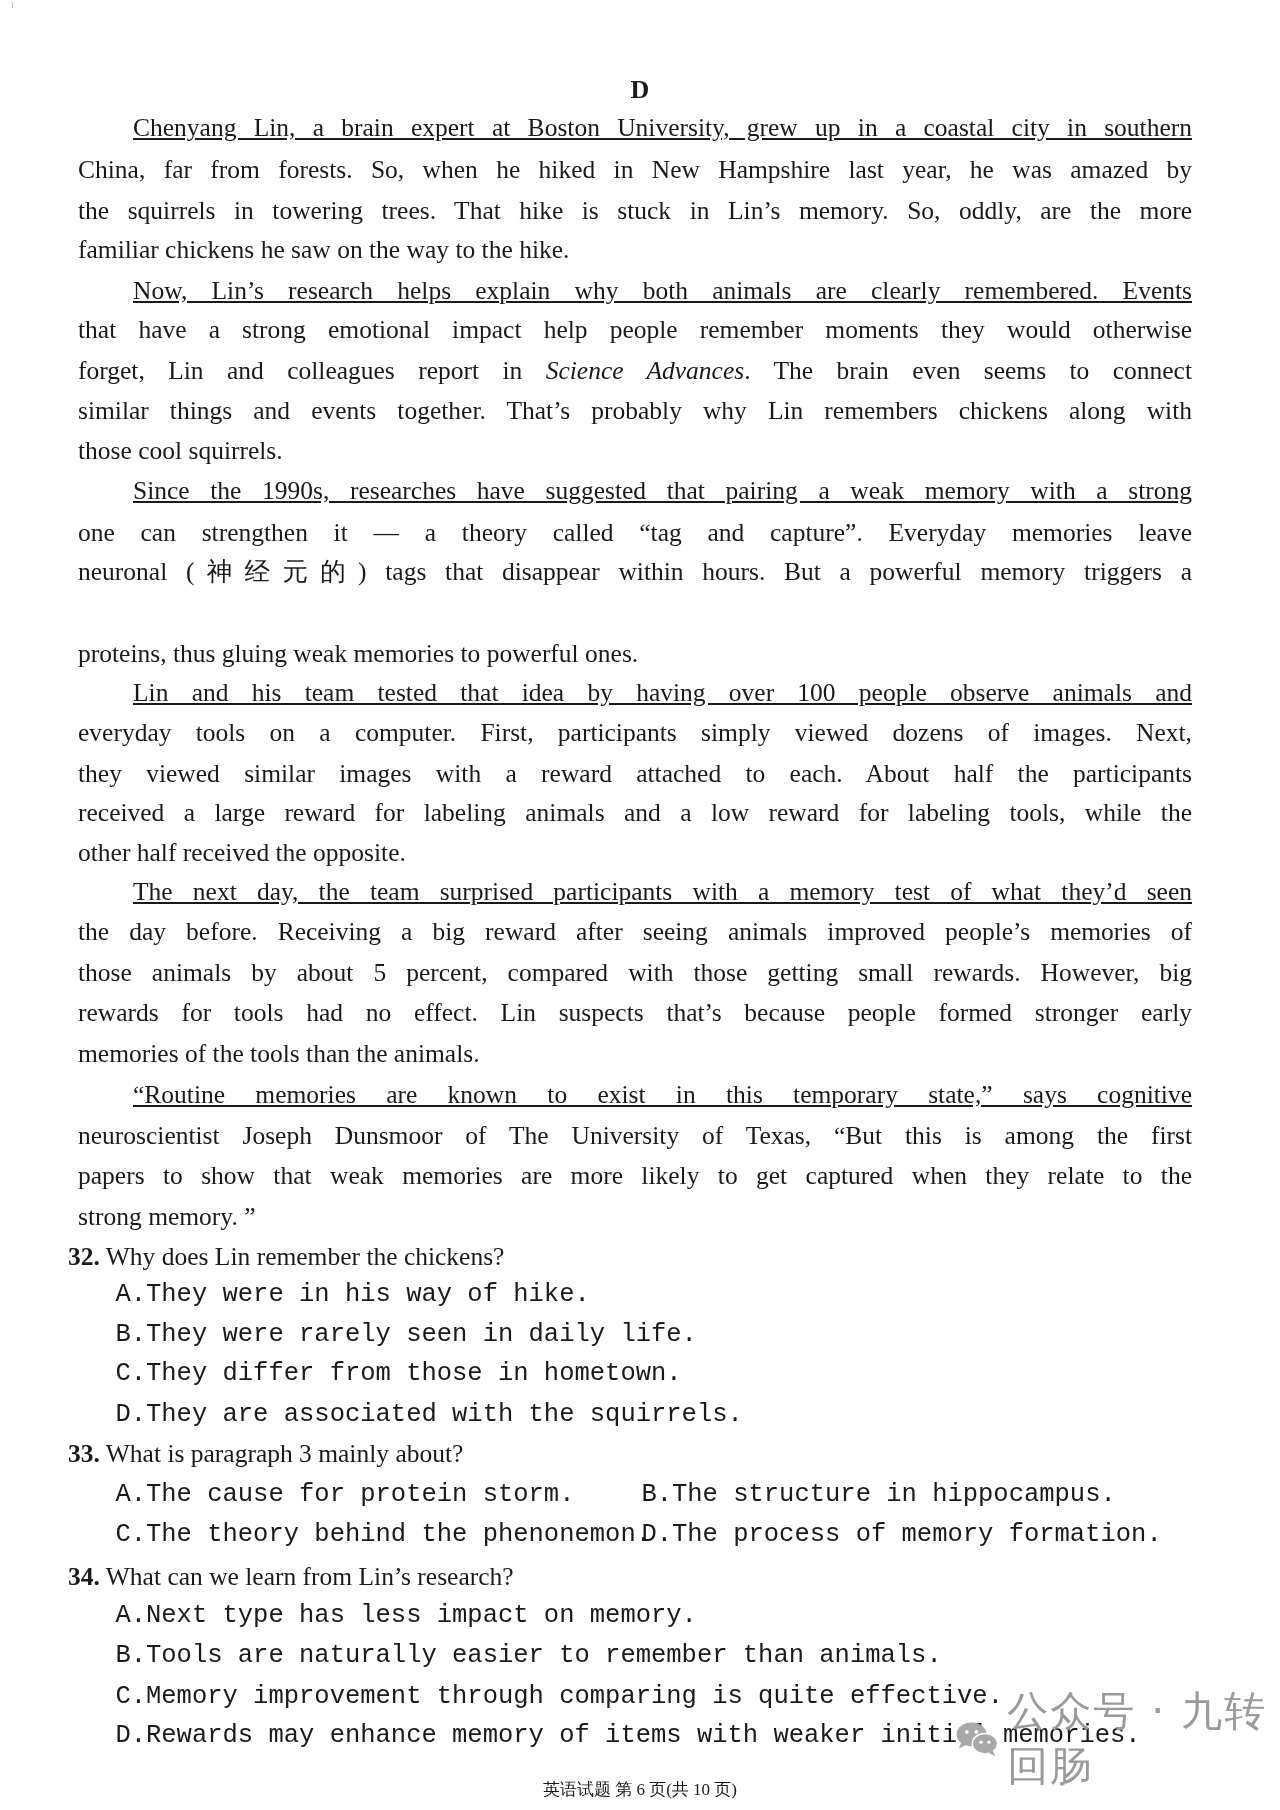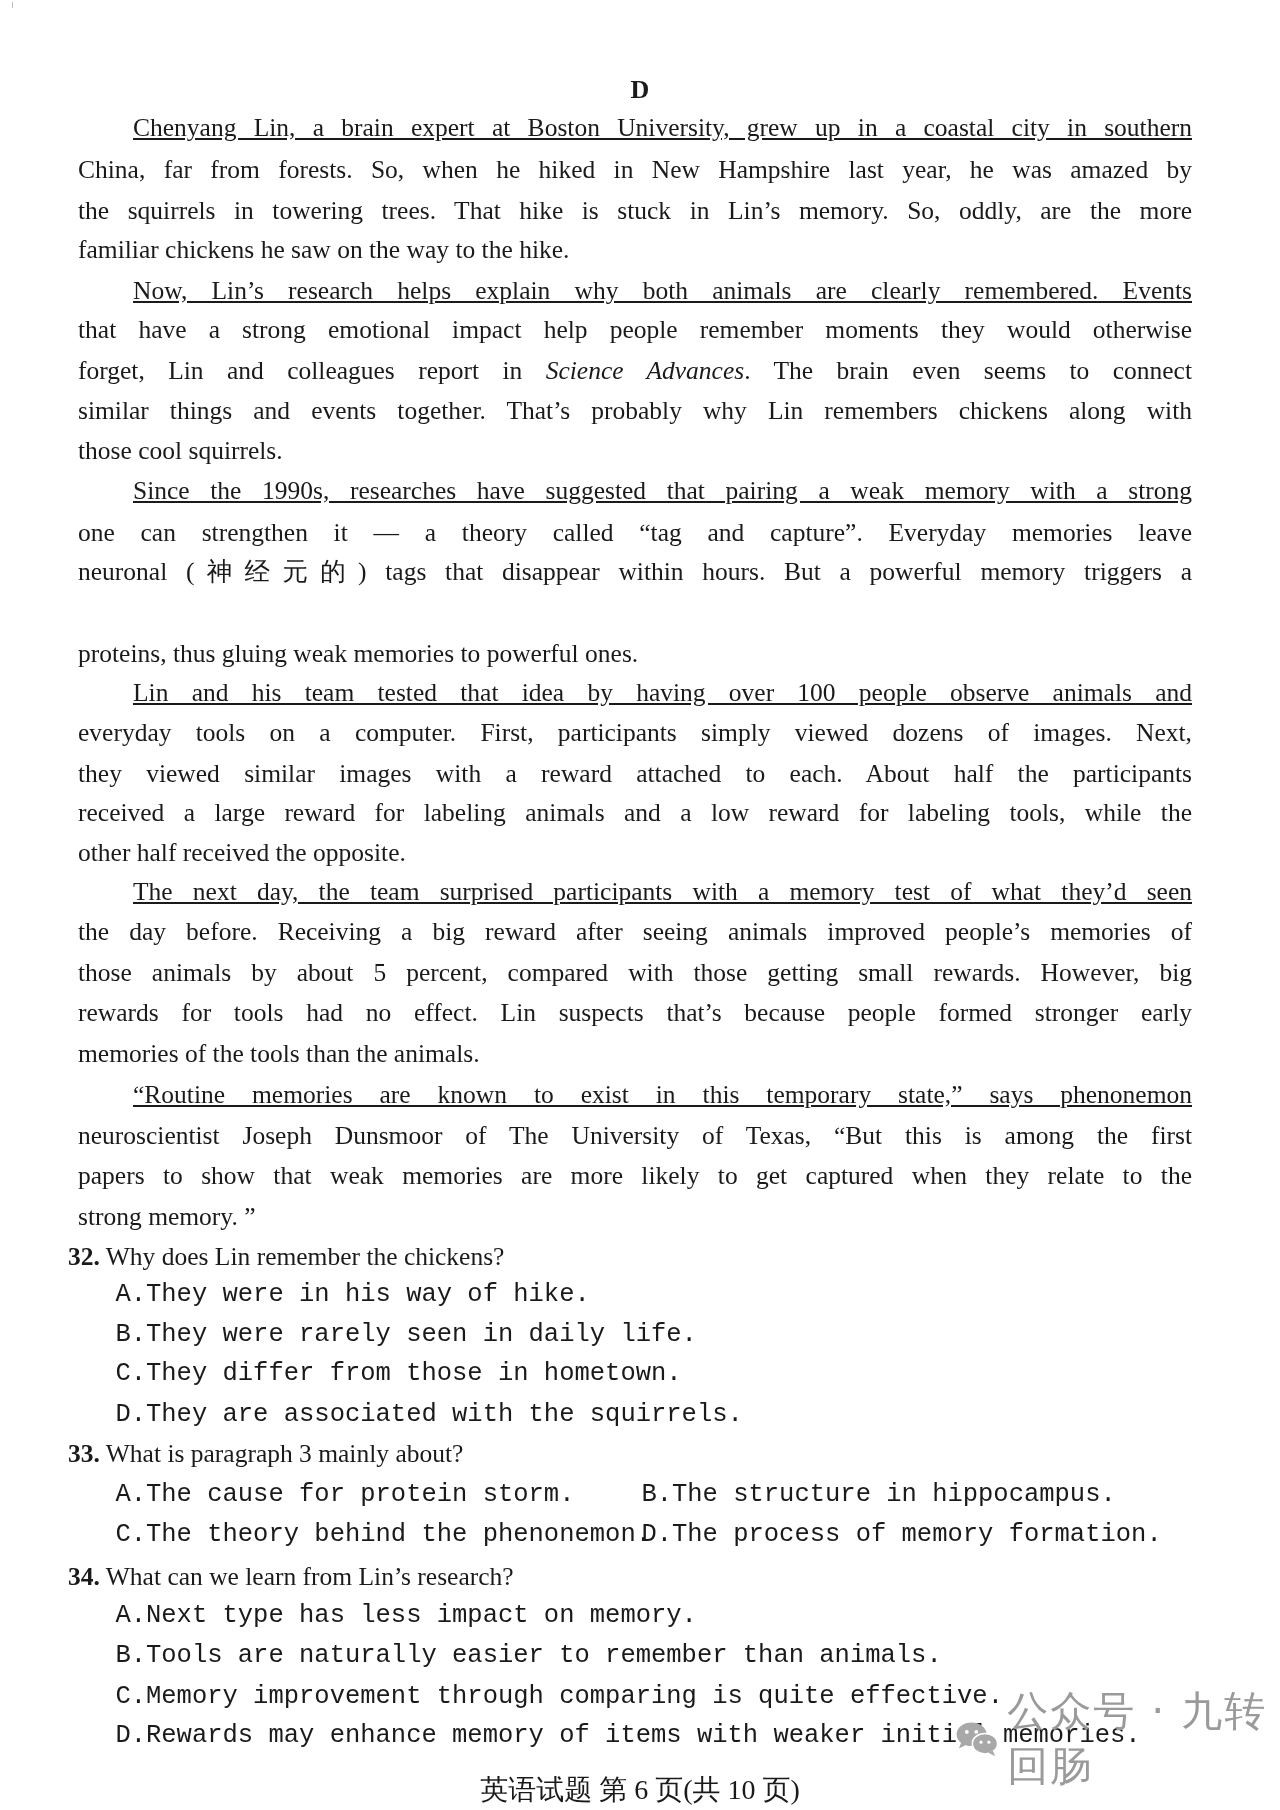--- a/index.html
+++ b/index.html
@@ -14,21 +14,21 @@
   .ln.ind { left:133px; width:1059px;text-decoration:underline; }
   .ln.last { text-align-last:left; }
   .ln i { font-style:italic; }
   .qn { position:absolute; left:68px; height:40px; line-height:40px;
         font-family:"Liberation Serif",serif; font-size:25.5px; white-space:nowrap; }
   .qn b { font-weight:bold; }
   .opt { position:absolute; height:40px; line-height:40px;
          font-family:Liberation Mono, monospace; font-size:25.5px; white-space:nowrap;text-align:right; }
   .opt .lt { display:inline-block; width:36px; }
   .footer { position:absolute; left:0; width:1280px; top:1772px; text-align:center;
-            font-family:"Liberation Serif",serif; font-size:28px; line-height:36px; }
+            font-family:"Liberation Serif",serif; font-size:17px; line-height:36px; }
   .wm { position:absolute; left:955px; top:1714px; height:50px; display:flex; align-items:center;
         color:#9a9a9a; font-family:"DejaVu Sans",sans-serif; font-size:41px; letter-spacing:2px; }
   .wm svg { margin-right:8px; }
   .tick { position:absolute; left:12px; top:2px; width:1px; height:6px; background:#bbb; }
 </style>
 </head>
 <body>
 
 <div class="page">
   <div class="tick"></div>
@@ -56,21 +56,21 @@
   <div class="ln" style="top:754px">they viewed similar images with a reward attached to each. About half the participants</div>
   <div class="ln" style="top:793px">received a large reward for labeling animals and a low reward for labeling tools, while the</div>
   <div class="ln last" style="top:833px">other half received the opposite.</div>
 
   <div class="ln ind" style="top:872px">The next day, the team surprised participants with a memory test of what they’d seen</div>
   <div class="ln" style="top:912px">the day before. Receiving a big reward after seeing animals improved people’s memories of</div>
   <div class="ln" style="top:953px">those animals by about 5 percent, compared with those getting small rewards. However, big</div>
   <div class="ln" style="top:993px">rewards for tools had no effect. Lin suspects that’s because people formed stronger early</div>
   <div class="ln last" style="top:1034px">memories of the tools than the animals.</div>
 
-  <div class="ln ind" style="top:1075px">“Routine memories are known to exist in this temporary state,” says phenonemon</div>
+  <div class="ln ind" style="top:1075px">“Routine memories are known to exist in this temporary state,” says cognitive</div>
   <div class="ln" style="top:1116px">neuroscientist Joseph Dunsmoor of The University of Texas, “But this is among the first</div>
   <div class="ln" style="top:1156px">papers to show that weak memories are more likely to get captured when they relate to the</div>
   <div class="ln last" style="top:1197px">strong memory. ”</div>
 
   <div class="qn" style="top:1237px"><b>32.</b> <span>Why does Lin remember the chickens?</span></div>
   <div class="opt" style="left:110px; top:1275px"><span class="lt">A.</span><span>They were in his way of hike.</span></div>
   <div class="opt" style="left:110px; top:1315px"><span class="lt">B.</span><span>They were rarely seen in daily life.</span></div>
   <div class="opt" style="left:110px; top:1354px"><span class="lt">C.</span><span>They differ from those in hometown.</span></div>
   <div class="opt" style="left:110px; top:1395px"><span class="lt">D.</span><span>They are associated with the squirrels.</span></div>
 

